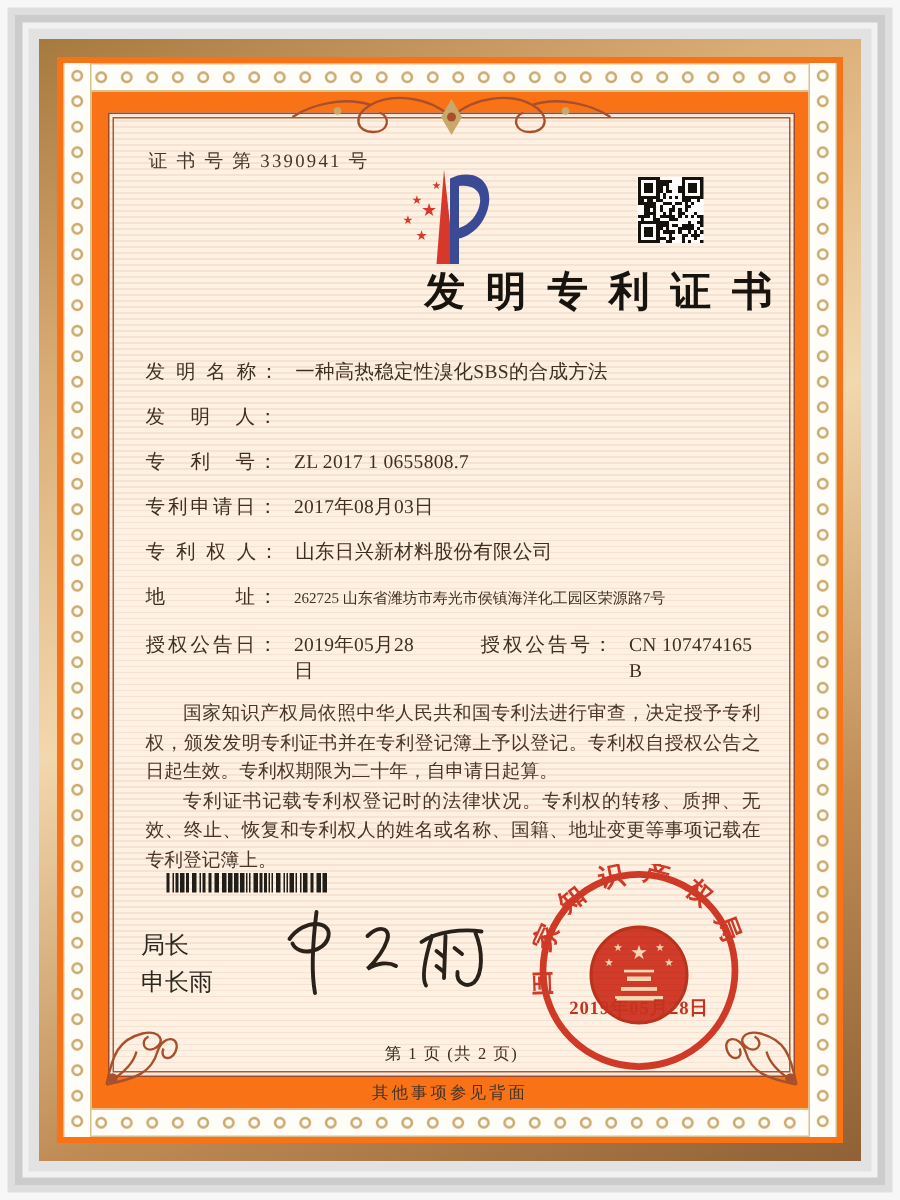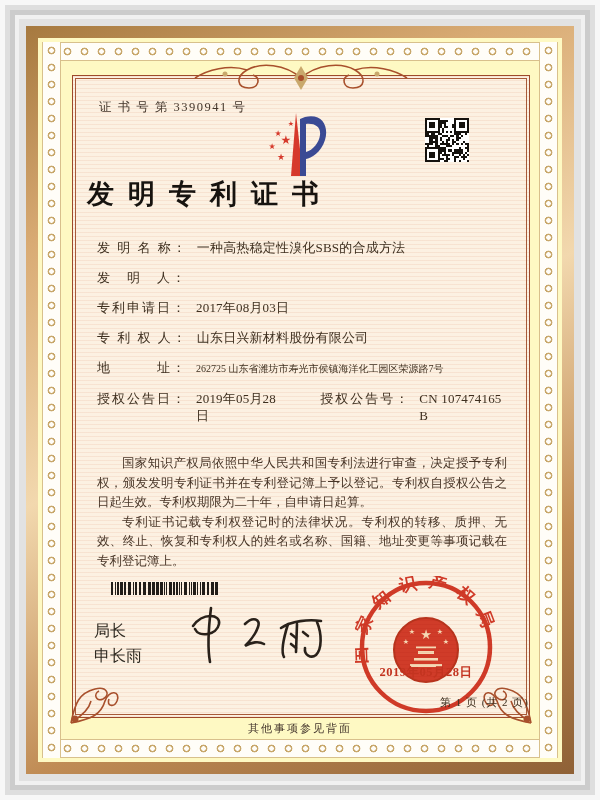--- a/index.html
+++ b/index.html
@@ -8,21 +8,21 @@
 
   
   .frame-outer{position:absolute;inset:0;background:#e4e4e4;
     box-shadow:inset 0 0 0 5px #f7f7f7, inset 0 0 0 10px #dedede,
                inset 0 0 0 15px #cccccc, inset 0 0 0 19px #f1f1f1,
                inset 0 0 0 26px #e2e2e2;}
   
   .bronze{position:absolute;inset:26px;
     background:linear-gradient(155deg,#a6793f,#d9ab74 22%,#f2d8ae 48%,#c08c55 75%,#8f6136);}
   
-  .paper{position:absolute;inset:38px;background:#fef9c3;}
+  .paper{position:absolute;inset:38px;background:#f97316;}
 
   
   .gold{position:absolute;background-color:#fffdf8;
     background-image:
       radial-gradient(circle at 8.5px 8.5px, #fffdf8 2px, #c8a76b 2.6px 3.6px, rgba(0,0,0,0) 4.2px),
       radial-gradient(circle at 8.5px 8.5px, #c8a76b 1.1px, rgba(0,0,0,0) 1.6px);
     background-size:17px 17px;}
   .gb-t{left:4px;right:4px;top:4px;height:17px;border-top:1px solid #d8c08c;border-bottom:1px solid #d8c08c;}
   .gb-b{left:4px;right:4px;bottom:4px;height:17px;border-top:1px solid #d8c08c;border-bottom:1px solid #d8c08c;}
   .gb-l{left:4px;top:4px;bottom:4px;width:17px;border-left:1px solid #d8c08c;border-right:1px solid #d8c08c;}
@@ -31,47 +31,47 @@
   
   .inner-panel{position:absolute;left:34px;top:37px;width:456px;height:641px;
     background-color:#fcf1e2;
     background-image:repeating-linear-gradient(0deg, rgba(222,152,120,.16) 0 1px, rgba(0,0,0,0) 1px 4px);
     border:1.5px solid #9d4a2b;}
   .inner-panel::before{content:'';position:absolute;inset:2px;border:1px solid #a85a38;pointer-events:none;}
 
   .cert-no{position:absolute;left:26px;top:23px;font-size:12.5px;letter-spacing:1.5px;color:#43352a;}
   .logo{position:absolute;left:192px;top:34px;width:62px;height:70px;}
   .qr{position:absolute;left:352px;top:42px;width:44px;height:44px;background:#fff;}
-  .title{position:absolute;left:0;top:100px;width:100%;text-align:left;
+  .title{position:absolute;left:0;top:100px;width:100%;text-align:right;
     font-size:27px;font-weight:bold;color:#17130f;letter-spacing:14px;text-indent:14px;}
 
   .fields{position:absolute;left:24px;right:18px;top:164px;color:#3e2f1f;font-size:13px;}
   .frow{display:flex;margin-bottom:13.5px;line-height:16.5px;align-items:baseline;}
   .flabel{white-space:pre;letter-spacing:2px;margin-right:9px;flex:0 0 auto;}
   .fvalue{letter-spacing:.2px;}
   .fvalue.tight{font-size:10px;white-space:nowrap;letter-spacing:0;}
   .flabel2{white-space:pre;letter-spacing:2px;margin-left:34px;margin-right:9px;}
 
-  .body-pars{position:absolute;left:24px;right:22px;top:378px;font-size:12.5px;
+  .body-pars{position:absolute;left:24px;right:22px;top:390px;font-size:12.5px;
     line-height:19.5px;color:#483527;text-align:justify;}
   .body-pars p{margin:0;text-indent:2em;}
 
   .barcode{position:absolute;left:38px;top:506px;width:132px;height:13px;display:flex;align-items:stretch;}
   .barcode i{display:block;background:#211d18;margin-right:1px;}
 
   .director{position:absolute;left:21px;top:542px;font-size:16px;color:#2e2920;
     line-height:25px;font-family:"Liberation Sans",sans-serif;}
   .signature{position:absolute;left:96px;top:518px;width:185px;height:82px;}
 
   .seal{position:absolute;left:282px;top:500px;width:142px;height:142px;
     mix-blend-mode:multiply;opacity:.93;}
   .seal-date{position:absolute;left:282px;top:588px;width:142px;text-align:center;
     color:#c33420;font-size:12.5px;font-weight:bold;letter-spacing:.5px;}
 
-  .page-info{position:absolute;left:0;right:0;top:619px;text-align:right;
+  .page-info{position:absolute;left:0;right:0;top:619px;text-align:center;
     font-size:11px;color:#3d2e1e;letter-spacing:1px;}
 
   .footer-note{position:absolute;left:0;right:0;bottom:26px;text-align:center;
     font-size:11px;color:#41332a;letter-spacing:2px;}
 
   .fl-top{position:absolute;left:50%;top:-16px;transform:translateX(-50%);}
   .fl-bl{position:absolute;left:-8px;bottom:-12px;}
   .fl-br{position:absolute;right:-8px;bottom:-12px;transform:scaleX(-1);}
 </style>
 </head>
@@ -378,20 +378,24 @@
 
     <div class="fields">
       <div class="frow">
         <span class="flabel">发 明 名 称：</span>
         <span class="fvalue">一种高热稳定性溴化SBS的合成方法</span>
       </div>
       <div class="frow">
         <span class="flabel">发　明　人：</span>
       </div>
       <div class="frow">
+        <span class="flabel">专　利　号：</span>
+        <span class="fvalue">ZL 2017 1 0655808.7</span>
+      </div>
+      <div class="frow">
         <span class="flabel">专利申请日：</span>
         <span class="fvalue">2017年08月03日</span>
       </div>
       <div class="frow">
         <span class="flabel">专 利 权 人：</span>
         <span class="fvalue">山东日兴新材料股份有限公司</span>
       </div>
       <div class="frow">
         <span class="flabel">地　　　址：</span>
         <span class="fvalue tight">262725 山东省潍坊市寿光市侯镇海洋化工园区荣源路7号</span>

